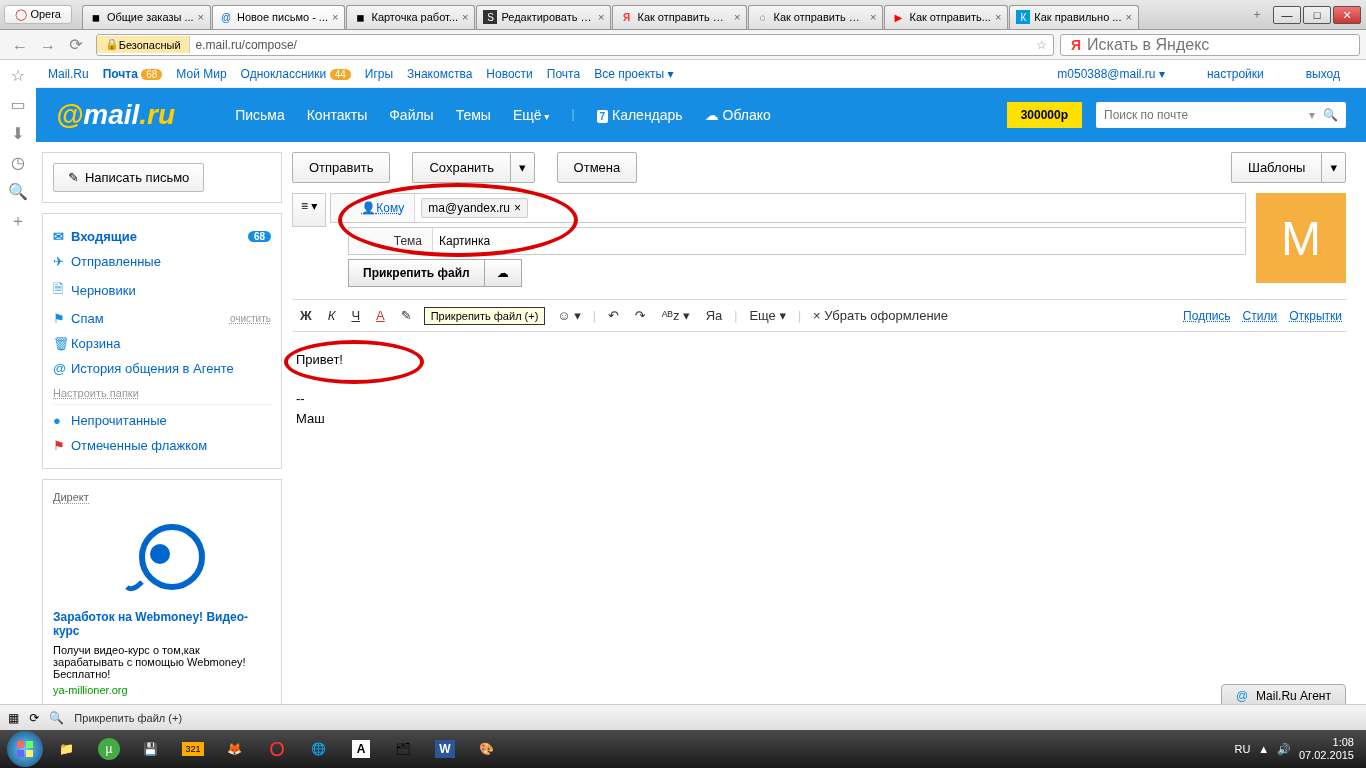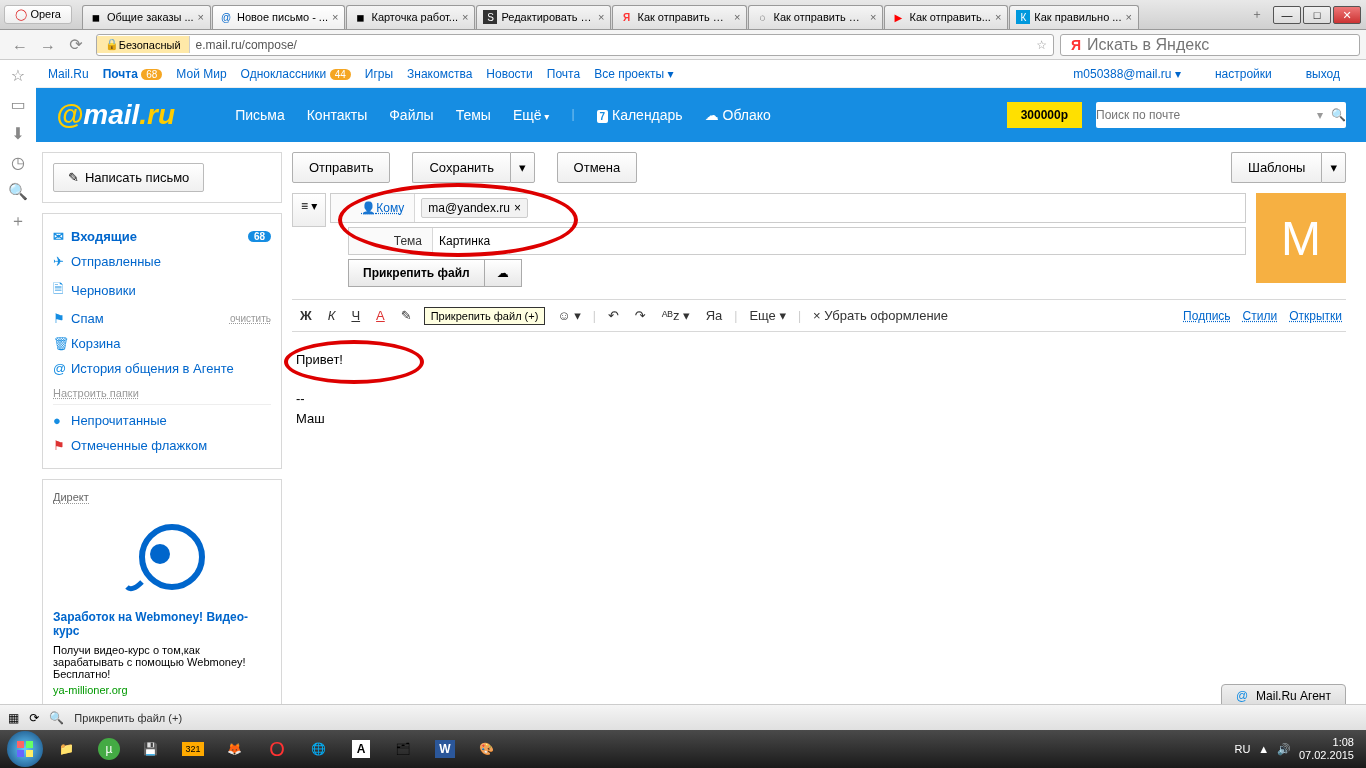--- a/index.html
+++ b/index.html
@@ -30,34 +30,34 @@
 
 
 .side-icons { position: absolute; left: 0; top: 60px; width: 36px; display: flex; flex-direction: column; align-items: center; gap: 10px; padding-top: 6px; }
 .side-icons span { color: #888; font-size: 16px; }
 
 
 .content { margin-left: 36px; }
 .mailru-topnav { height: 28px; display: flex; align-items: center; padding: 0 12px; font-size: 12px; background: #fff; border-bottom: 1px solid #eee; }
 .mailru-topnav a { color: #06c; text-decoration: none; margin-right: 14px; }
 .badge-small { background: #f5a623; color: #fff; border-radius: 7px; padding: 0 5px; font-size: 10px; }
-.top-right { margin-left: auto; display: flex; gap: 20px; }
+.top-right { margin-left: auto; display: flex; gap: 28px; }
 .top-right a { color: #06c; }
 
 
 .blue-hdr { height: 54px; background: #168de2; display: flex; align-items: center; padding: 0 20px; }
 .mailru-logo { font-size: 28px; font-weight: bold; color: #fff; font-style: italic; }
 .mailru-logo .at { color: #ffcd00; }
 .mailru-logo .ru { color: #ffcd00; }
 .hdr-links { display: flex; gap: 22px; margin-left: 60px; }
 .hdr-links a { color: #fff; font-size: 14px; }
 .hdr-links .drop::after { content: " ▾"; font-size: 10px; }
 .hdr-right { margin-left: auto; display: flex; gap: 14px; }
 .yellow-btn { background: #ffe000; padding: 6px 14px; font-size: 12px; font-weight: bold; }
-.search-mail { background: #fff; display: flex; align-items: center; border-radius: 2px; padding: 4px 0; width: 250px; }
+.search-mail { background: #fff; display: flex; align-items: center; border-radius: 2px; padding: 4px 8px; width: 250px; }
 .search-mail input { border: none; outline: none; flex: 1; font-size: 12px; }
 
 
 .main { display: flex; padding: 10px 20px 0 6px; gap: 10px; }
 .left-col { width: 240px; }
 .right-col { flex: 1; }
 
 
 .compose-btn-box { border: 1px solid #d8d8d8; padding: 10px; margin-bottom: 10px; }
 .compose-btn { background: linear-gradient(#fff,#f0f0f0); border: 1px solid #bbb; padding: 6px 14px; font-size: 13px; display: inline-flex; align-items: center; gap: 6px; border-radius: 2px; }

